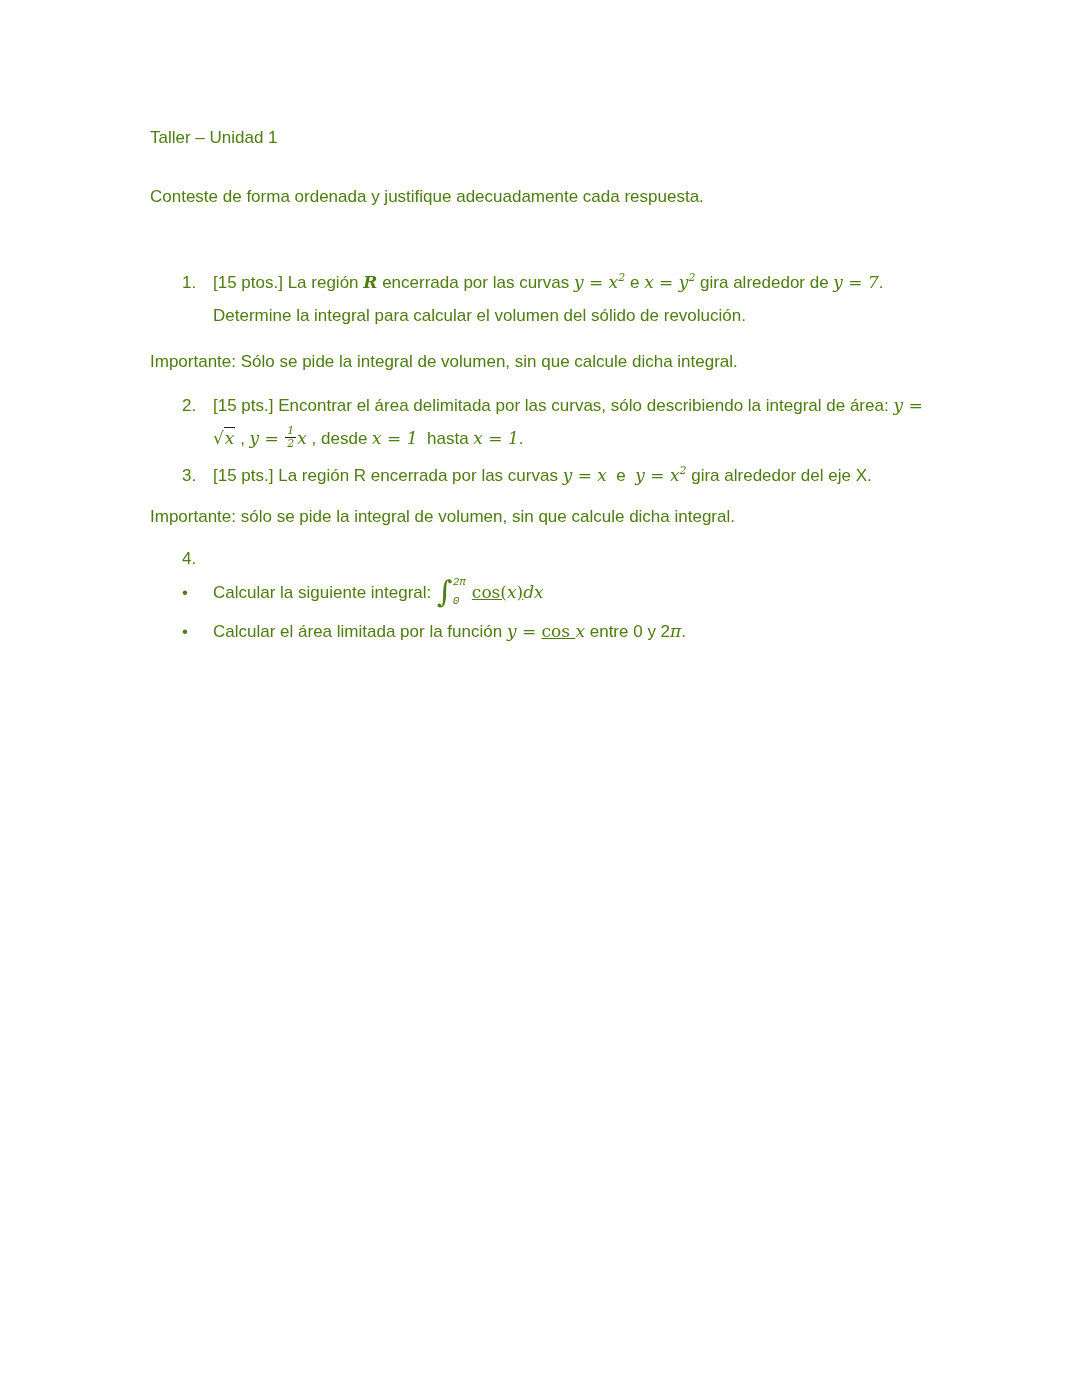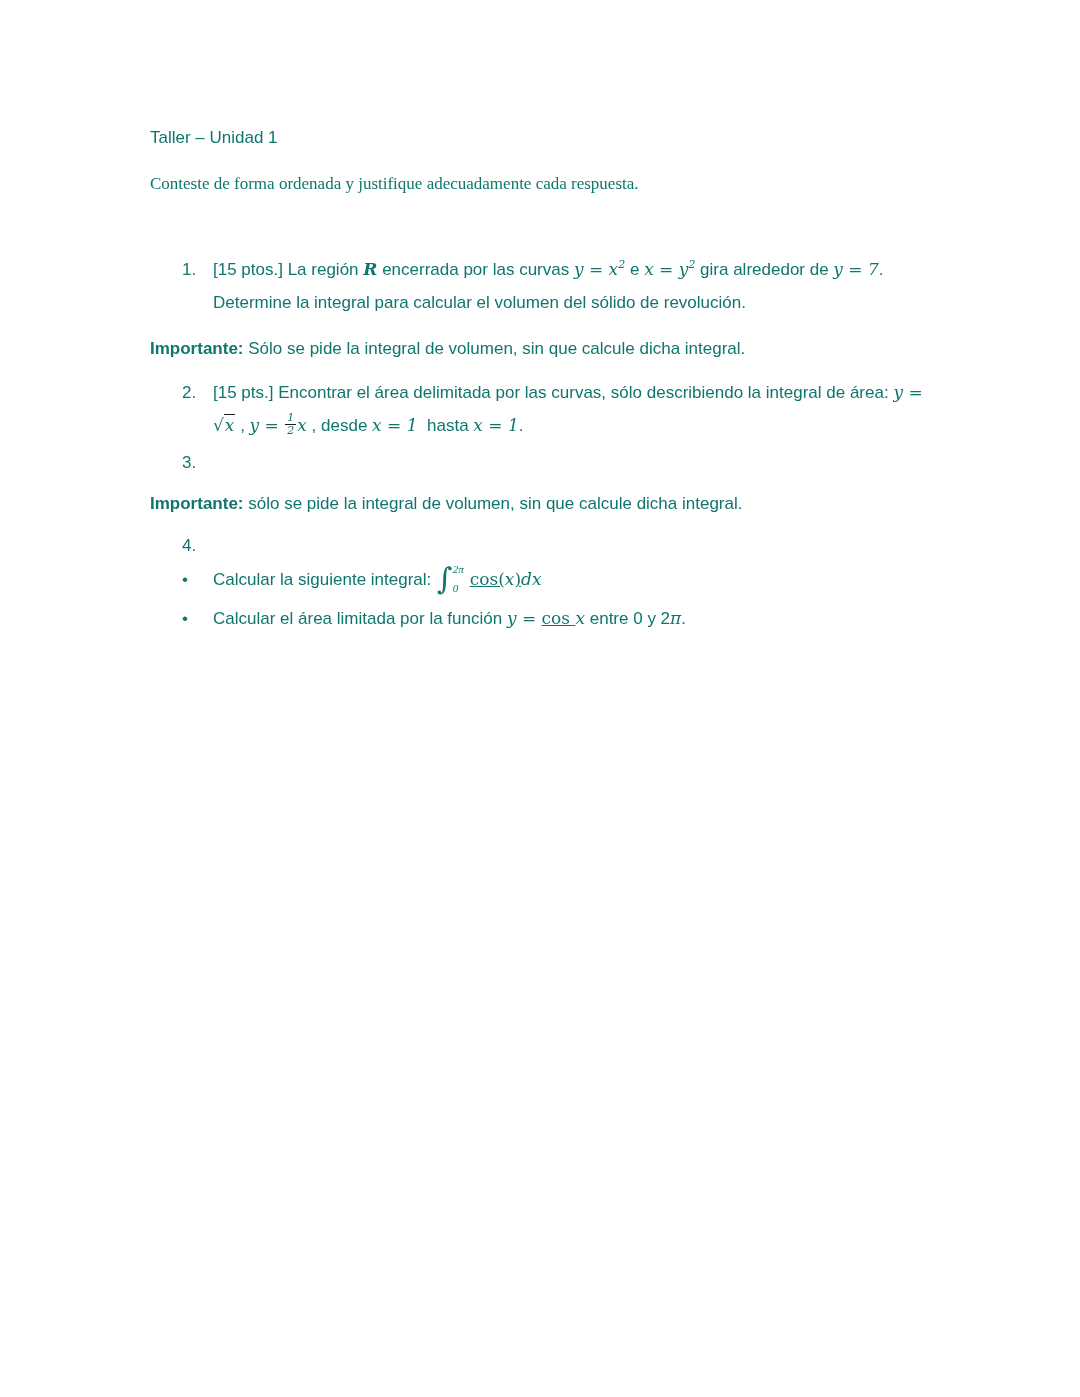--- a/index.html
+++ b/index.html
@@ -9,42 +9,42 @@
   }
   .page {
     width: 1080px;
     height: 1397px;
     box-sizing: border-box;
     background: #ffffff;
     padding: 121px 110px 0 150px;
     font-family: "Liberation Sans", sans-serif;
     font-size: 17px;
     line-height: 33px;
-    color: #0f766e;
+    color: #4d7c0f;
     overflow: hidden;
   }
   p { margin: 0; }
 
-  .intro      { margin-top: 13px; font-family: Liberation Serif, serif; }
+  .intro      { margin-top: 26px; }
   .m-item1    { margin-top: 53px; }
   .m-imp1     { margin-top: 13px; }
   .m-item2    { margin-top: 11px; }
   .m-item3    { margin-top: 4px;  }
   .m-imp2     { margin-top: 8px;  }
   .m-item4    { margin-top: 9px;  }
   .m-b1       { margin-top: 1px;  }
   .m-b2       { margin-top: 3px;  }
 
   .li { display: flex; padding-left: 32px; }
   .li .num { width: 31px; flex: none; }
   .li .content { max-width: 718px; }
 
   .important { max-width: 770px; }
 
-  .bold   { font-weight: 700; text-align: right; }
+  .bold   { font-weight: 400; text-align: right; }
   .boldit { font-family: "DejaVu Serif", serif; font-weight: 700; font-style: italic; }
   .math   { font-family: "DejaVu Serif", serif; font-style: italic; text-align: right; }
   .rm     { font-family: "DejaVu Serif", serif; font-style: normal; text-decoration: underline; }
   sup.math { font-size: 11px; line-height: 0; }
 
   
   .sqrt { font-family: "DejaVu Serif", serif; white-space: nowrap; }
   .sqrt .radical  { font-style: normal; }
   .sqrt .radicand { font-style: italic; border-top: 1.4px solid #1c1c1c; padding: 0 1px; }
 
@@ -80,21 +80,21 @@
     line-height: 36px;
   }
   .integral .int-bounds {
     display: flex;
     flex-direction: column;
     justify-content: space-between;
     height: 36px;
     box-sizing: border-box;
     padding: 3px 0 3px 0;
     margin-right: 4px;
-    font-family: Liberation Serif, serif;
+    font-family: Liberation Mono, monospace;
     font-style: italic;
     font-size: 11px;
     line-height: 11px;
   }
 </style>
 </head>
 <body>
 
 <div class="page">
 
@@ -112,20 +112,21 @@
   <div class="li m-item2">
     <span class="num">2.</span>
     <span class="content">[15 pts.] Encontrar el área delimitada por las curvas, sólo describiendo la integral de área: <span class="math">y = </span><span class="sqrt"><span class="radical">√</span><span class="radicand">x</span></span> , <span class="math">y = </span><span class="frac">
           <span class="fnum">1</span>
           <span class="fden">2</span>
         </span><span class="math">x</span> , desde <span class="math">x = 1</span> &nbsp;hasta <span class="math">x = 1</span>.</span>
   </div>
 
   <div class="li m-item3">
     <span class="num">3.</span>
+    <span class="content">[15 pts.] La región R encerrada por las curvas <span class="math">y = x</span> &nbsp;e &nbsp;<span class="math">y = x</span><sup class="math">2</sup> gira alrededor del eje X.</span>
   </div>
 
   <p class="important m-imp2"><span class="bold">Importante:</span> sólo se pide la integral de volumen, sin que calcule dicha integral.</p>
 
   <div class="li m-item4">
     <span class="num">4.</span>
   </div>
 
   <div class="li m-b1">
     <span class="num">•</span>

